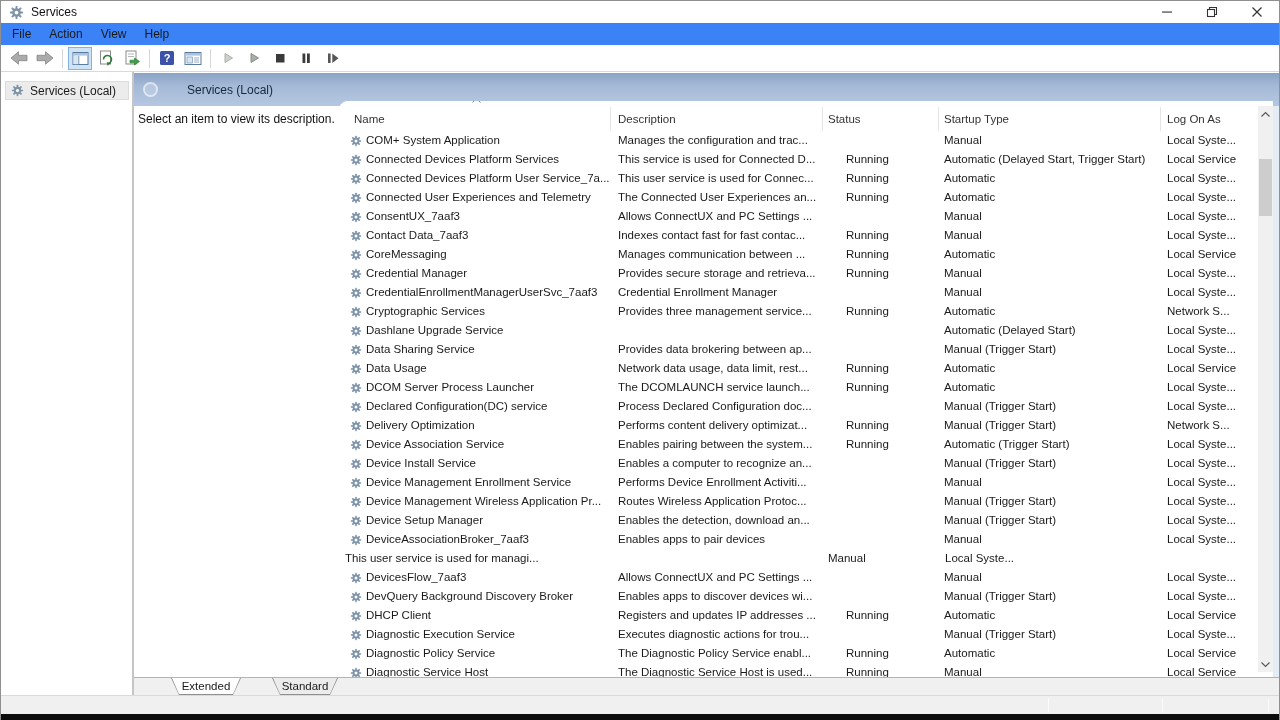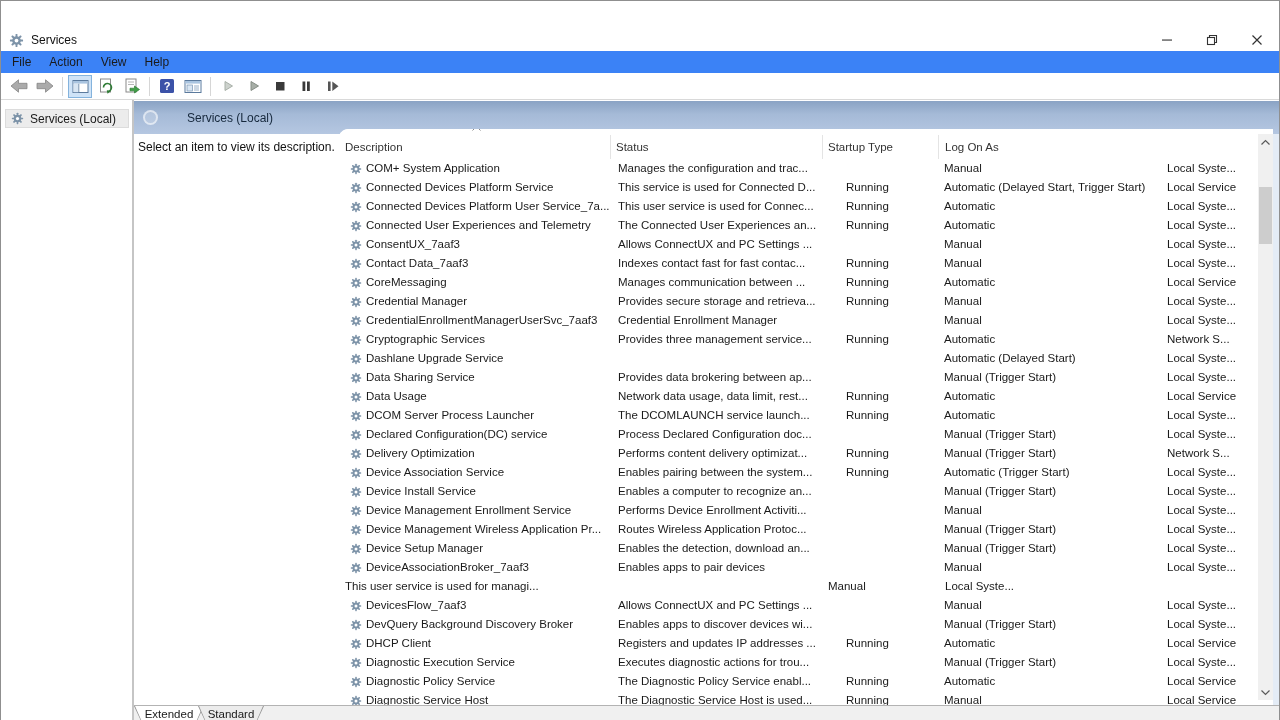--- a/index.html
+++ b/index.html
@@ -1,21 +1,21 @@
 <!DOCTYPE html>
 <html><head>
 <meta charset="utf-8">
 <style>
   * { margin:0; padding:0; box-sizing:border-box; }
   html,body { width:1280px; height:720px; overflow:hidden; background:#fff;
               font-family:"Liberation Sans","DejaVu Sans",sans-serif; color:#1a1a1a; }
   .window { position:relative; width:1280px; height:720px; border:1px solid #8f8f8f; border-bottom:none; }
 
   
-  .titlebar { position:relative; height:22px; background:#fff; display:flex; align-items:center;margin-top:28px; }
+  .titlebar { position:relative; height:22px; background:#fff; display:flex; align-items:center; }
   .title-icon { width:15px; height:15px; margin-left:8px; }
   .title-text { font-size:12px; margin-left:7px; color:#111; }
   .caption-buttons { position:absolute; right:0; top:0; height:22px; display:flex; }
   .capbtn { width:45px; height:22px; display:flex; align-items:center; justify-content:center; }
 
   
   .menubar { height:22px; display:flex; align-items:center; background:#3b82f6; font-size:12px; }
   .menu-item { padding:2px 9px; }
   .menu-item:first-child { margin-left:2px; }
 
@@ -69,21 +69,21 @@
   .vscroll { position:absolute; top:5px; right:0; bottom:5px; width:15px; background:#f0f0f0; }
   .sarrow { position:absolute; left:0; width:15px; height:16px; display:flex;
             align-items:center; justify-content:center; background:#f0f0f0; }
   .sarrow.up { top:0; } .sarrow.down { bottom:0; }
   .sthumb { position:absolute; left:1px; width:13px; top:53px; height:57px; background:#cdcdcd; }
 
   
   .tabbar { position:absolute; left:0; right:0; bottom:0; height:18px; background:#f0f0f0;
             border-top:1px solid #b3b3b3; display:flex; }
   .tab { position:relative; height:17px; margin-right:-6px;
-         clip-path:polygon(0 0,100% 0,calc(100% - 8px) 100%,8px 100%); background:#8f8f8f; }
+         clip-path:polygon(0 0,100% 0,calc(100% - 8px) 100%,8px 100%); background:#8f8f8f;margin-left:37px; }
   .tab .inner { position:absolute; inset:0 1px 1px 1px; display:flex; align-items:center; justify-content:center;
          clip-path:polygon(0 0,100% 0,calc(100% - 7px) 100%,7px 100%); background:#fff; font-size:11.5px; }
   .tab.inactive .inner { background:#ececec; }
   .tab.t1 { width:70px; } .tab.t2 { width:66px; }
 
   
   .statusbar { position:relative; height:19px; background:#f0f0f0; border-top:1px solid #dadada; }
   .sb-sep { position:absolute; top:2px; bottom:2px; width:1px; background:#dcdcdc; border-right:1px solid #fbfbfb; }
   .sb-sep.s1 { left:1047px; } .sb-sep.s2 { left:1161px; } .sb-sep.s3 { left:1267px; }
   .taskbar-strip { height:7px; background:#0d0d0d; }
@@ -242,20 +242,21 @@
       </div>
       <div class="right-strip"></div>
       <div class="desc-hint">Select an item to view its description.</div>
 
       <div class="list-panel">
         <div class="list-header">
           <svg class="sort-ind" width="11" height="7" viewBox="0 0 11 7">
               <polyline points="1.5,5.5 5.5,1.5 9.5,5.5" fill="none" stroke="#8a8a8a" stroke-width="1"></polyline>
             </svg>
           <div class="hrow">
+            <span class="hcell h-name">Name</span>
             <span class="hcell h-desc">Description</span>
             <span class="hcell h-status">Status</span>
             <span class="hcell h-startup">Startup Type</span>
             <span class="hcell h-logon">Log On As</span>
           </div>
         </div>
 
         <div class="rows">
   <div class="srow">
     <span class="cell c-name">
@@ -268,21 +269,21 @@
     <span class="cell c-status"></span>
     <span class="cell c-startup">Manual</span>
     <span class="cell c-logon">Local Syste...</span>
   </div>
 
   <div class="srow">
     <span class="cell c-name">
       <svg class="gear-s" viewBox="0 0 16 16">
                   <use href="#gear"></use>
                 </svg>
-      <span>Connected Devices Platform Service</span>
+      <span>Connected Devices Platform Services</span>
     </span>
     <span class="cell c-desc">This service is used for Connected D...</span>
     <span class="cell c-status">Running</span>
     <span class="cell c-startup">Automatic (Delayed Start, Trigger Start)</span>
     <span class="cell c-logon">Local Service</span>
   </div>
 
   <div class="srow">
     <span class="cell c-name">
       <svg class="gear-s" viewBox="0 0 16 16">

